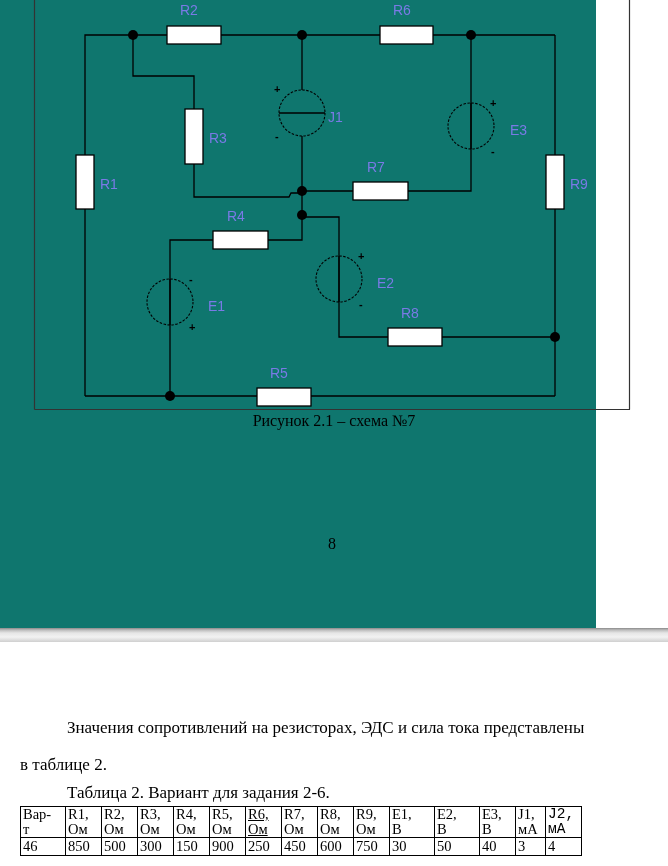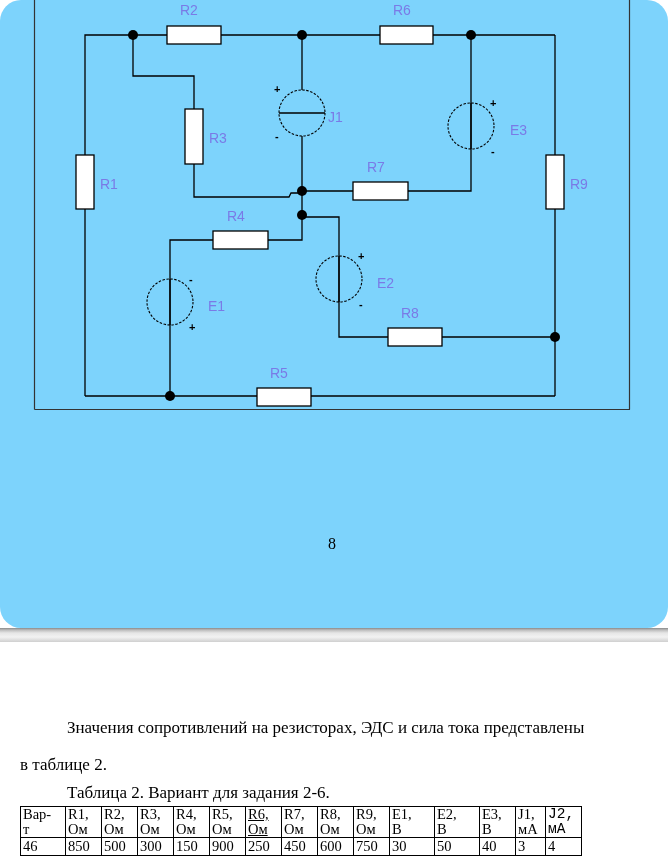--- a/index.html
+++ b/index.html
@@ -2,21 +2,21 @@
 <html><head>
 <meta charset="utf-8">
 <style>
   html, body { margin: 0; padding: 0; }
   body {
     width: 668px; height: 866px; position: relative; overflow: hidden;
     background: #ffffff;
     font-family: "Liberation Serif", serif;
     color: #000;
   }
-  .page-top { position: absolute; left: 0; top: 0; width: 668px; height: 628px; background: #7dd3fc; border-radius: 21px; }
+  .page-top { position: absolute; left: 0; top: 0; width: 596px; height: 628px; background: #0f766e; }
   .page-bottom { position: absolute; left: 0; top: 642px; width: 668px; height: 224px; background: #fff; }
   .page-gap {
     position: absolute; left: 0; top: 628px; width: 668px; height: 14px;
     background: linear-gradient(#8a8a8a 0px, #bdbdbd 2px, #e6e6e6 5px, #f2f2f2 9px, #d6d6d6 13px, #cfcfcf 14px);
   }
   .schematic { position: absolute; left: 0; top: 0; }
   .caption {
     position: absolute; left: 0; width: 668px; top: 412px; text-align: center;
     font-size: 16px; line-height: 18px;
   }
@@ -140,20 +140,21 @@
     <text class="pol" x="274" y="93">+</text>
     <text class="pol" x="275" y="140">-</text>
     <text class="pol" x="490" y="107">+</text>
     <text class="pol" x="491" y="155">-</text>
     <text class="pol" x="189" y="283">-</text>
     <text class="pol" x="189" y="331">+</text>
     <text class="pol" x="358" y="260">+</text>
     <text class="pol" x="359" y="308">-</text>
   </svg>
 
+  <div class="caption">Рисунок 2.1 – схема №7</div>
   <div class="page-number">8</div>
 </div>
 
 <div class="page-gap"></div>
 
 <div class="page-bottom"></div>
 
 <div class="para1">Значения сопротивлений на резисторах, ЭДС и сила тока представлены</div>
 <div class="para2">в таблице 2.</div>
 <div class="table-title">Таблица 2. Вариант для задания 2-6.</div>

